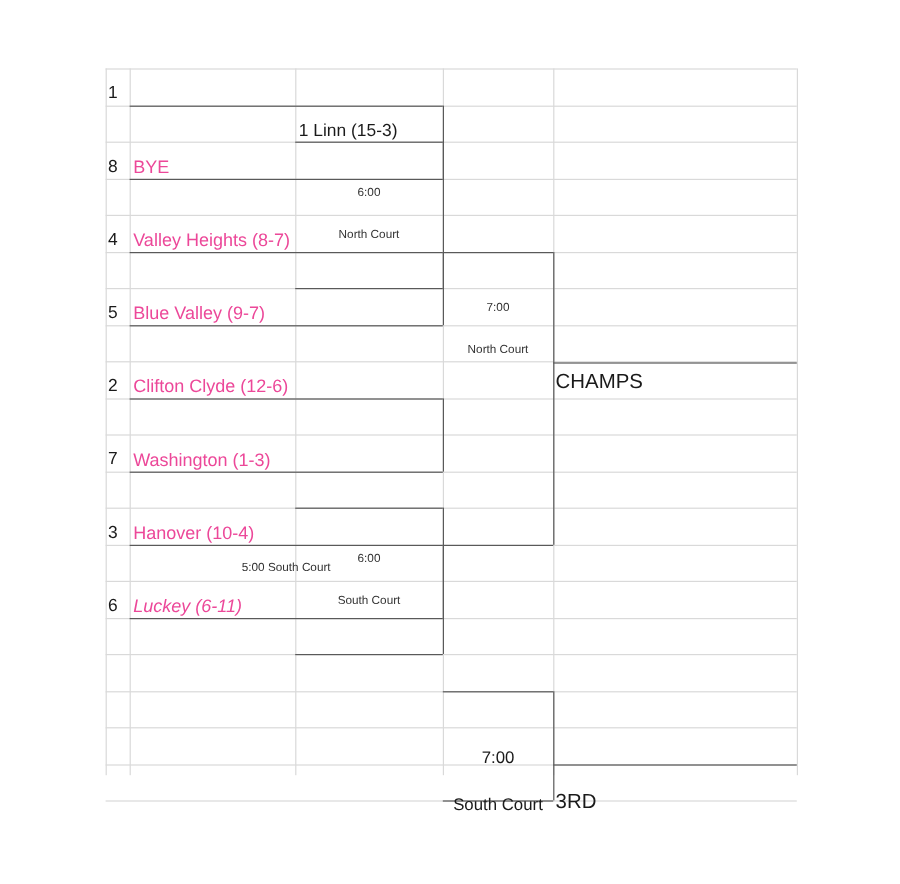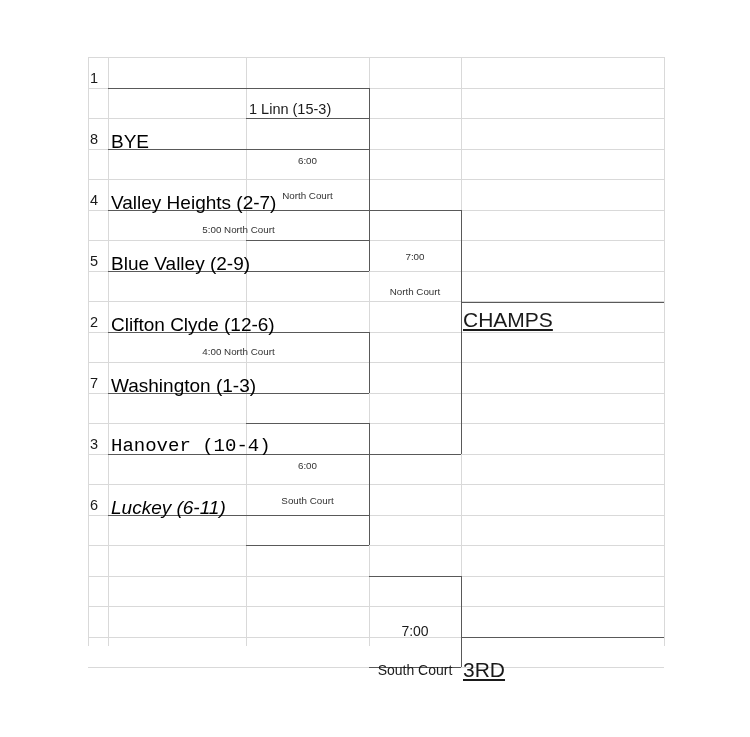--- a/index.html
+++ b/index.html
@@ -64,39 +64,38 @@
   
   .seed {
     position: absolute;
     font-size: 14.5px;
     color: #1a1a1a;
     line-height: 1;
     white-space: nowrap;
   }
   .team {
     position: absolute;
-    font-size: 19px;
-    color: #000000;
+    font-size: 15px;
+    color: #ec4899;
     line-height: 1;
     white-space: nowrap;
   }
   .winner {
     position: absolute;
     font-size: 14.5px;
     color: #1a1a1a;
     line-height: 1;
     white-space: nowrap;
   }
   .result-label {
     position: absolute;
-    font-size: 21px;
-    color: #1a1a1a;
-    line-height: 1;
-    white-space: nowrap;
-    text-decoration: underline;
+    font-size: 17px;
+    color: #1a1a1a;
+    line-height: 1;
+    white-space: nowrap;
   }
   
   .ginfo {
     position: absolute;
     font-size: 9.8px;
     color: #333333;
     line-height: 1;
     text-align: center;
     white-space: nowrap;
   }
@@ -178,38 +177,37 @@
 
     <div class="bk-h" style="left:373px; top:579.5px; width:203px;"></div>
 
     <span class="seed" style="left:2px; top:14px;">1</span>
     <span class="team" style="left:23px; top:14px;"></span>
 
     <span class="seed" style="left:2px; top:75px;">8</span>
     <span class="team" style="left:23px; top:75px;">BYE</span>
 
     <span class="seed" style="left:2px; top:136px;">4</span>
-    <span class="team" style="left:23px; top:136px;">Valley Heights (2-7)</span>
-
-    <span class="ginfo" style="left:20px; top:168px; width:261px;">5:00 North Court</span>
+    <span class="team" style="left:23px; top:136px;">Valley Heights (8-7)</span>
+
 
     <span class="seed" style="left:2px; top:197px;">5</span>
-    <span class="team" style="left:23px; top:197px;">Blue Valley (2-9)</span>
+    <span class="team" style="left:23px; top:197px;">Blue Valley (9-7)</span>
 
     <span class="seed" style="left:2px; top:258px;">2</span>
     <span class="team" style="left:23px; top:258px;">Clifton Clyde (12-6)</span>
 
-    <span class="ginfo" style="left:20px; top:290px; width:261px;">4:00 North Court</span>
 
     <span class="seed" style="left:2px; top:319px;">7</span>
     <span class="team" style="left:23px; top:319px;">Washington (1-3)</span>
 
     <span class="seed" style="left:2px; top:380px;">3</span>
-    <span class="team" style="left:23px; top:380px;font-family:Liberation Mono, monospace;">Hanover (10-4)</span>
-
+    <span class="team" style="left:23px; top:380px;">Hanover (10-4)</span>
+
+    <span class="ginfo" style="left:20px; top:412px; width:261px;">5:00 South Court</span>
 
     <span class="seed" style="left:2px; top:441px;">6</span>
     <span class="team" style="left:23px; top:441px;font-style:italic;">Luckey (6-11)</span>
 
     <span class="winner" style="left:161px; top:45px;">1 Linn (15-3)</span>
 
     <span class="ginfo" style="left:158px; top:99px; width:123px;">6:00</span>
     <span class="ginfo" style="left:158px; top:134px; width:123px;">North Court</span>
 
     <span class="winner" style="left:161px; top:350px;"></span>

